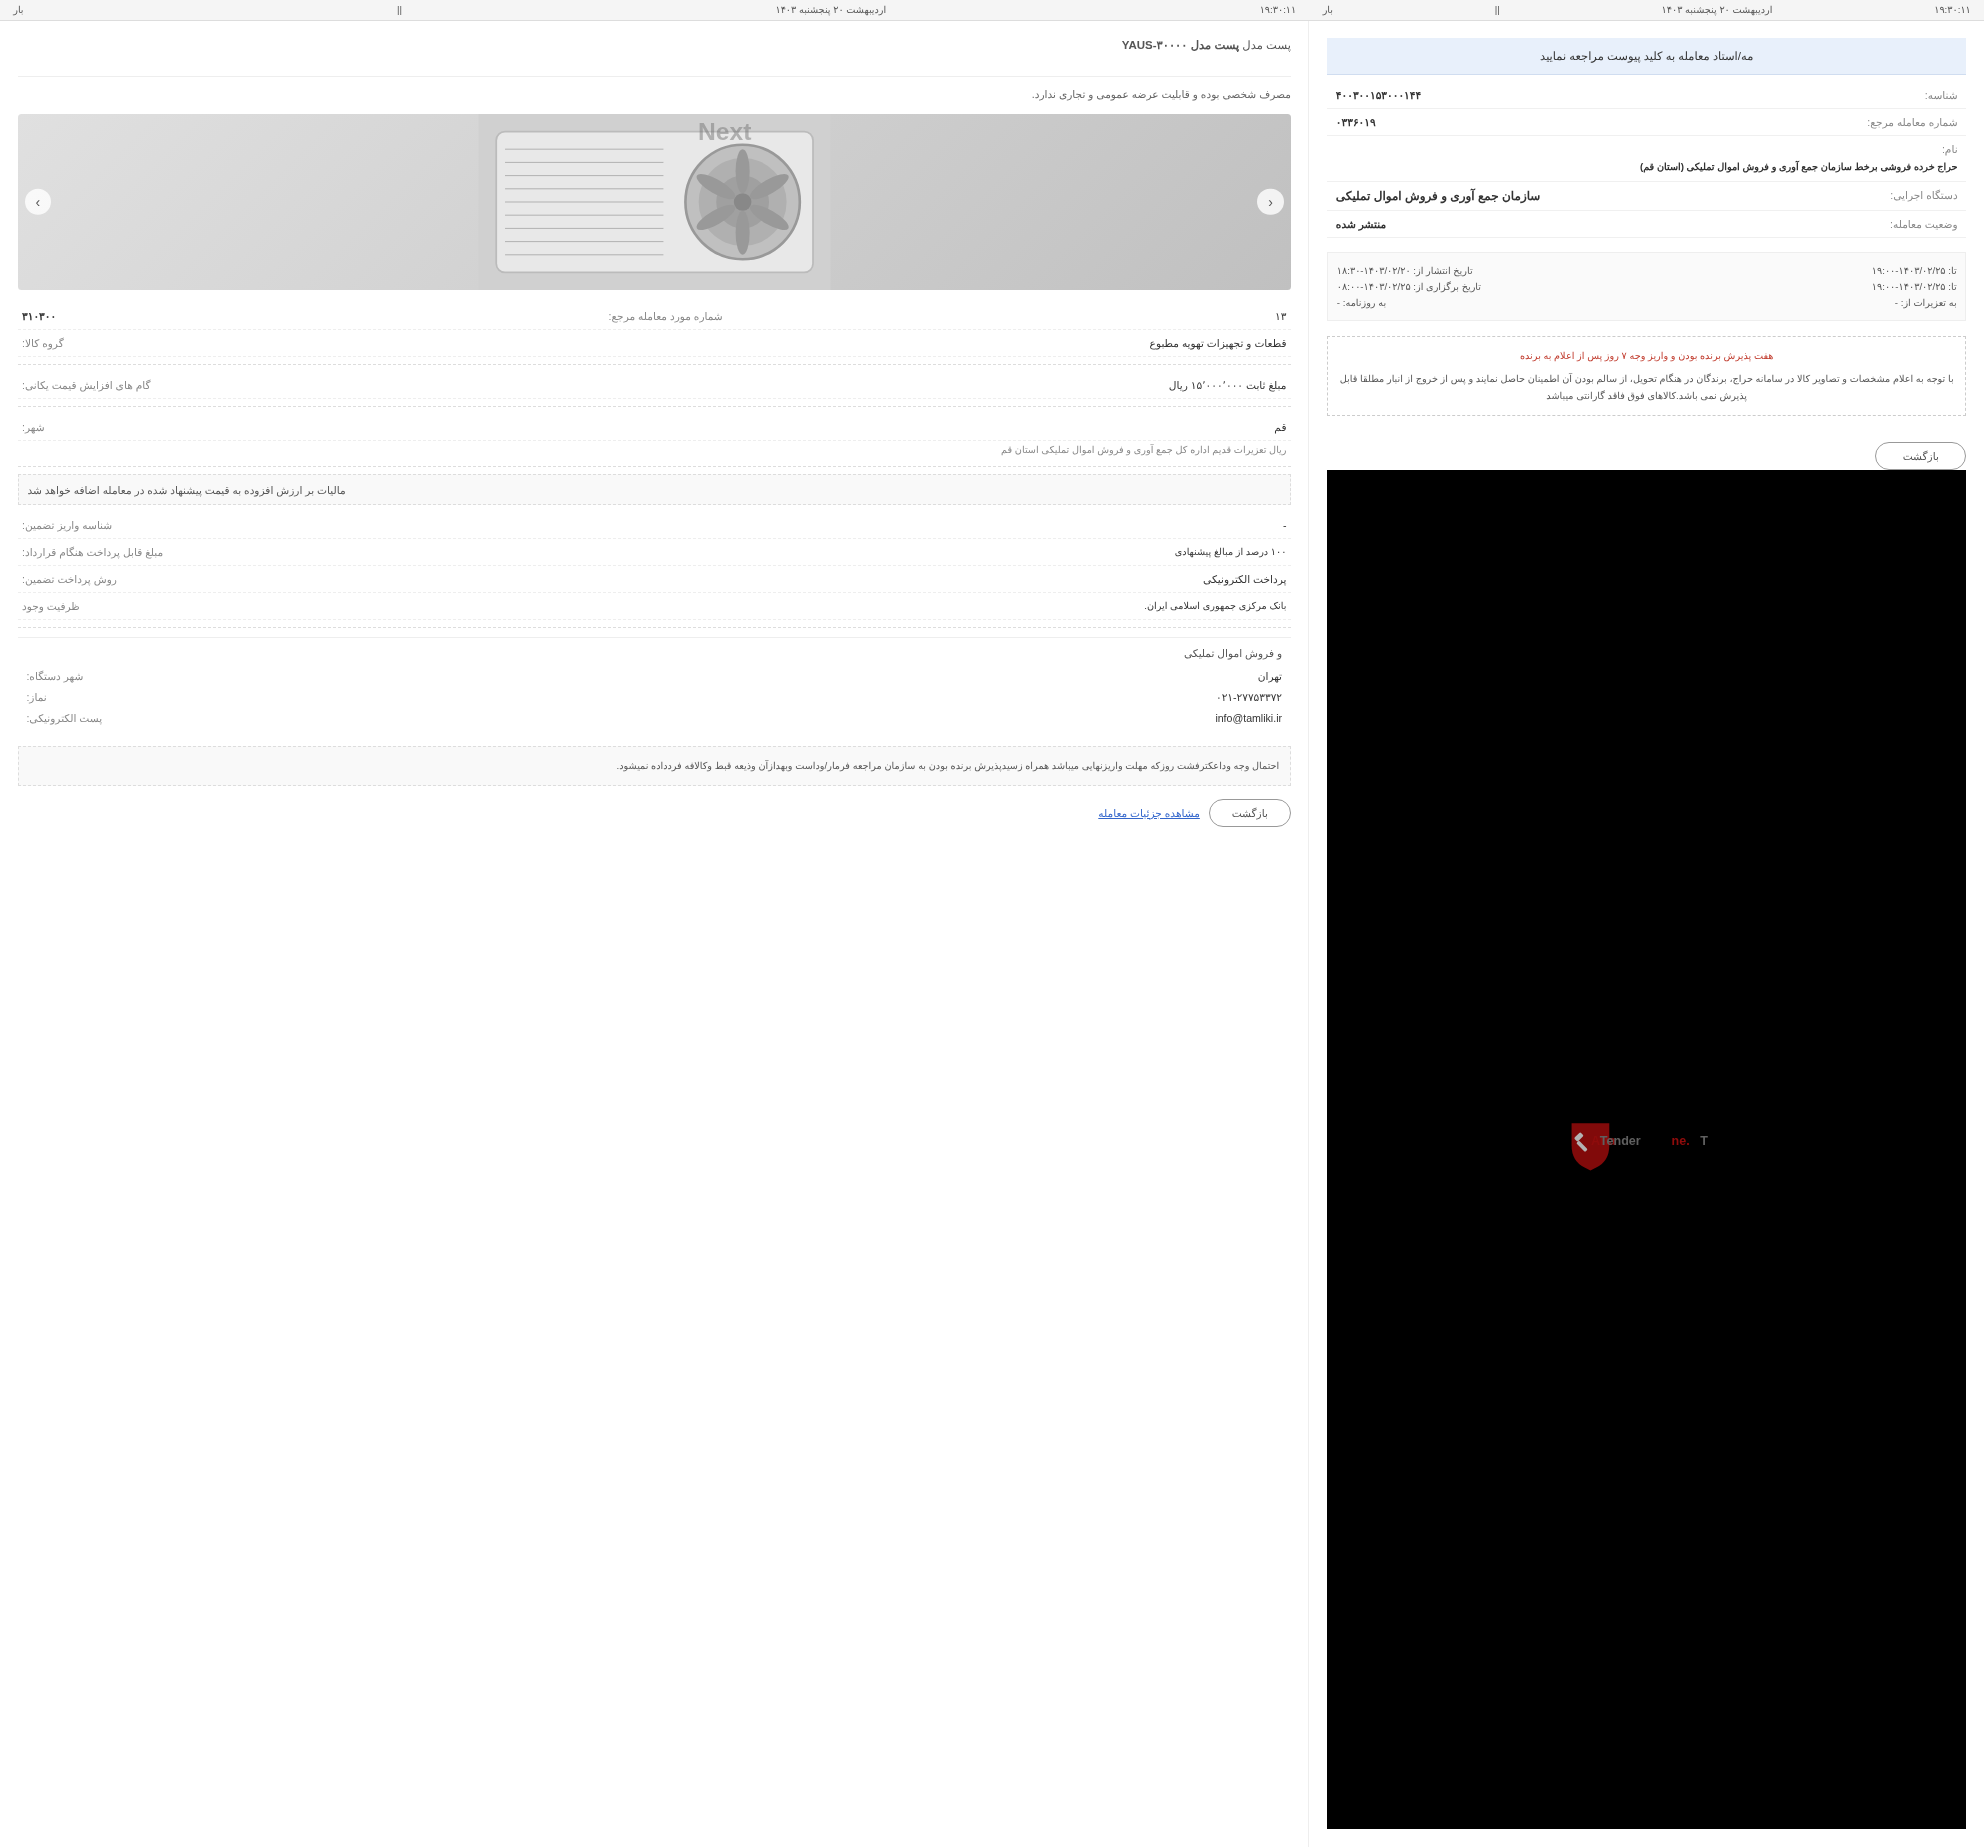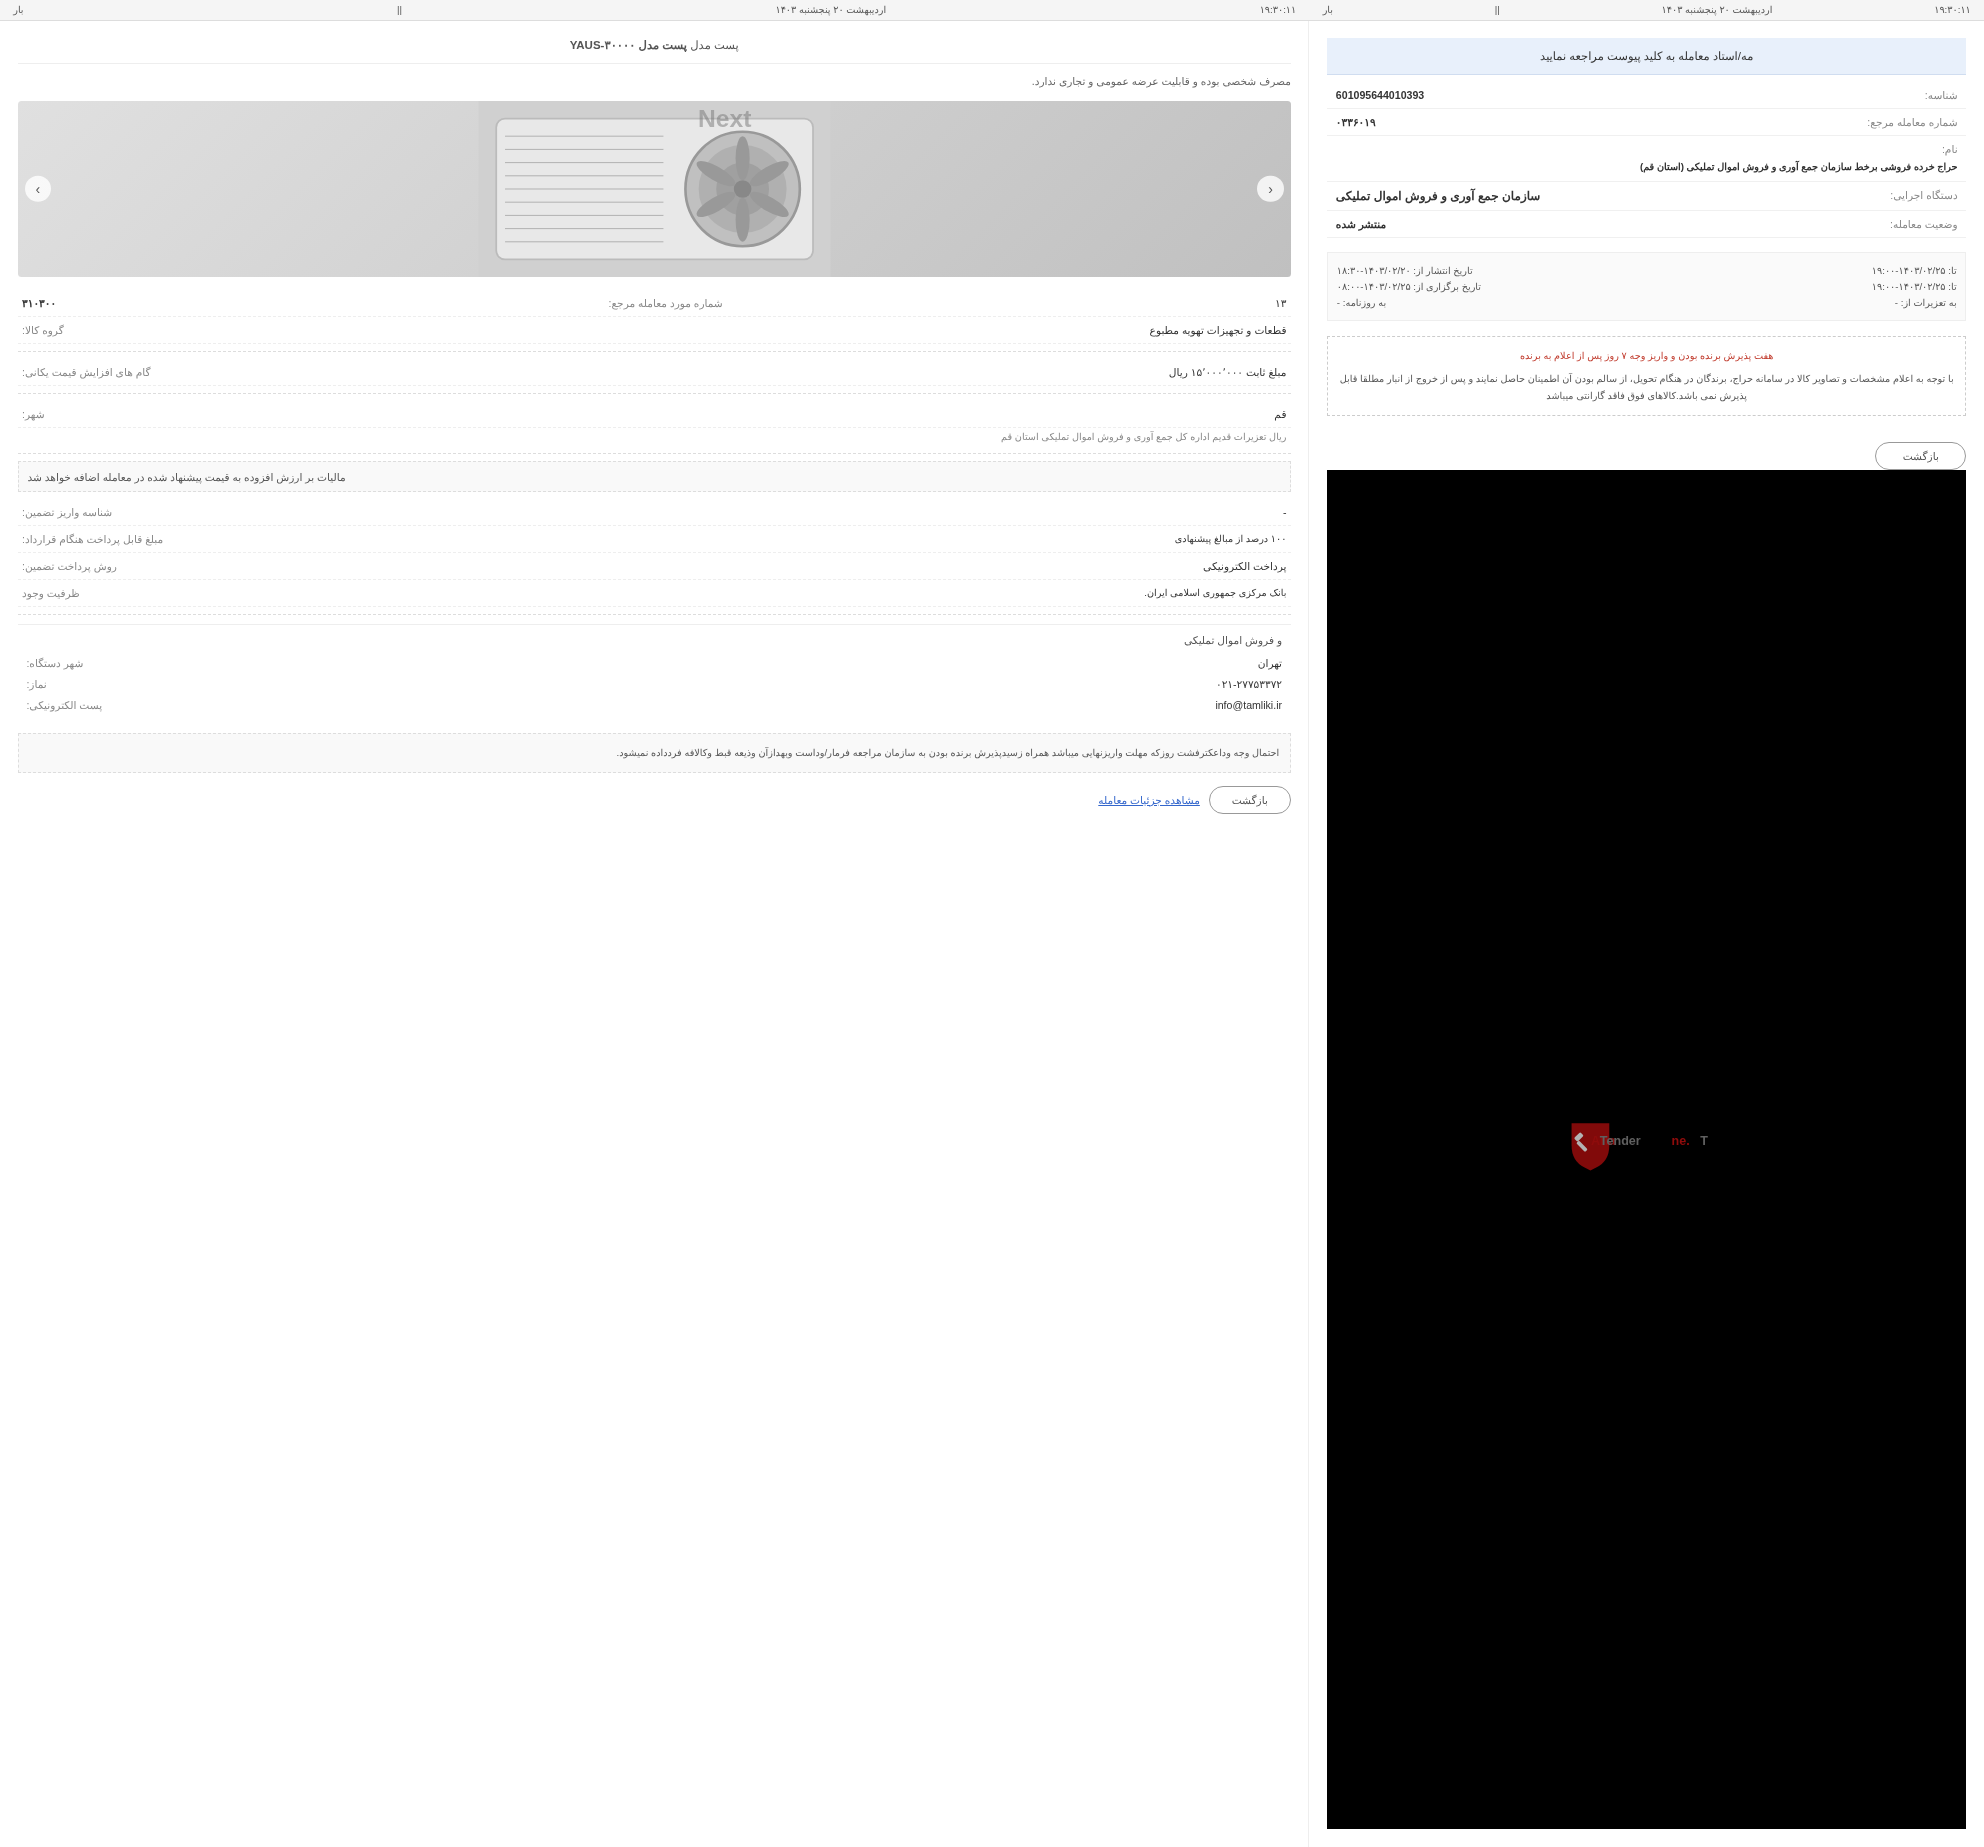--- a/index.html
+++ b/index.html
@@ -102,25 +102,25 @@
     .watermark-logo {
       opacity: 0.7;
     }
     .watermark-logo svg {
       width: 176px;
       height: 71px;
     }
 
     
     .product-model {
-      text-align: center;
+      text-align: right;
       font-size: 11.5px;
       color: #555;
       margin-bottom: 8.8px;
-      padding-bottom: 11px;
+      padding-bottom: 24px;
       border-bottom: 0.9px solid #eee;
     }
 
     .product-desc {
       font-size: 10.6px;
       color: #666;
       margin-bottom: 10.6px;
       line-height: 1.6;
     }
 
@@ -268,21 +268,21 @@
 
   <div class="panels-row">
 
     <div class="left-panel">
 
       <div class="section-title-box">مه/استاد معامله به کلید پیوست مراجعه نمایید</div>
 
       <div style="background:#fff; padding:7px 0;">
         <div class="info-row">
           <span class="lbl">شناسه:</span>
-          <span class="val">601095644010393</span>
+          <span class="val">۴۰۰۳۰۰۱۵۳۰۰۰۱۴۴</span>
         </div>
         <div class="info-row">
           <span class="lbl">شماره معامله مرجع:</span>
           <span class="val">۰۳۳۶۰۱۹</span>
         </div>
         <div class="info-row" style="flex-direction:column; gap:3.5px;">
           <span class="lbl">نام:</span>
           <span class="val" style="font-size:9.7px; line-height:1.6;">حراج خرده فروشی برخط سازمان جمع آوری و فروش اموال تملیکی (استان قم)</span>
         </div>
         <div class="info-row">

